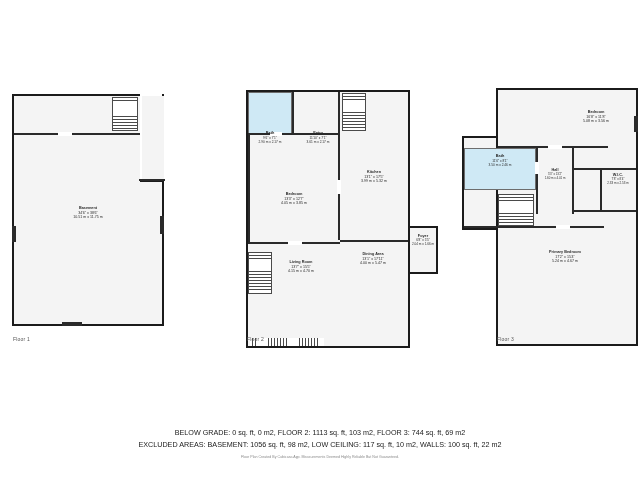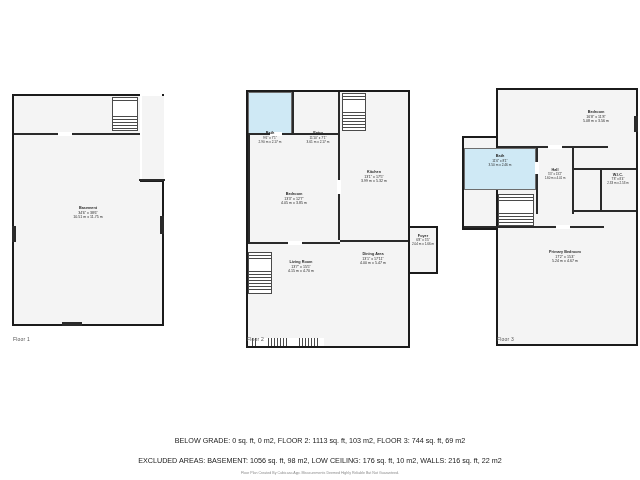--- a/index.html
+++ b/index.html
@@ -99,21 +99,21 @@
   }
   .f-total {
     font-size: 8px;
     font-weight: bold;
     color: #141414;
     letter-spacing: 0.2px;
   }
   .f-line {
     font-size: 7.2px;
     color: #202020;
-    margin-top: 11px;
+    margin-top: 3px;
   }
   .f-credit {
     font-size: 3.6px;
     color: #8a8a8a;
     margin-top: 6px;
   }
 </style>
 </head>
 <body>
 
@@ -277,17 +277,17 @@
       <span class="nm">Primary Bedroom</span>
       <span class="d1">17'2" x 15'4"</span>
       <span class="d2">5.24 m x 4.67 m</span>
     </div>
 
     <div class="floor-label" style="left:37px; top:306px;">Floor 3</div>
   </div>
 
   <div class="footer" style="top:425px;">
     <div class="f-line">BELOW GRADE: 0 sq. ft, 0 m2, FLOOR 2: 1113 sq. ft, 103 m2, FLOOR 3: 744 sq. ft, 69 m2</div>
-    <div class="f-line">EXCLUDED AREAS: BASEMENT: 1056 sq. ft, 98 m2, LOW CEILING: 176 sq. ft, 10 m2, WALLS: 216 sq. ft, 22 m2</div>
+    <div class="f-line">EXCLUDED AREAS: BASEMENT: 1056 sq. ft, 98 m2, LOW CEILING: 117 sq. ft, 10 m2, WALLS: 100 sq. ft, 22 m2</div>
     <div class="f-credit">Floor Plan Created By Cubicasa App. Measurements Deemed Highly Reliable But Not Guaranteed.</div>
   </div>
 
 </div>
 
 </body></html>

